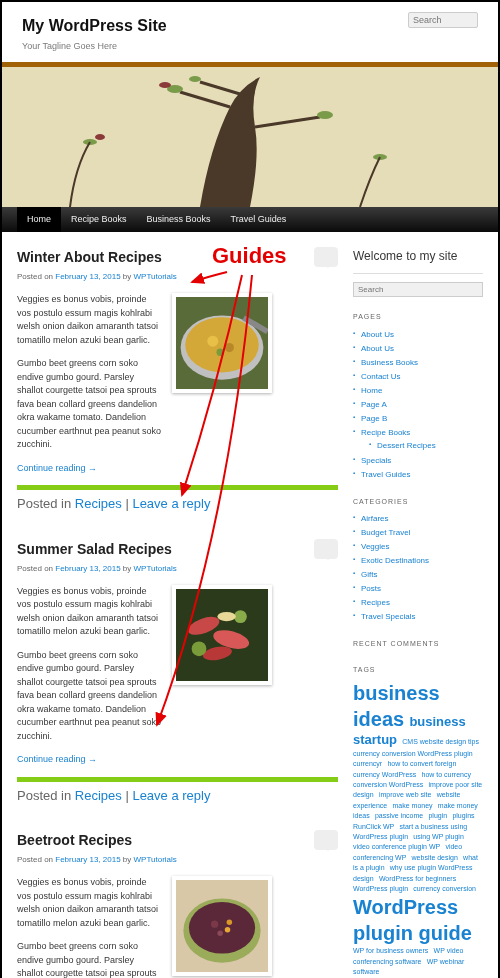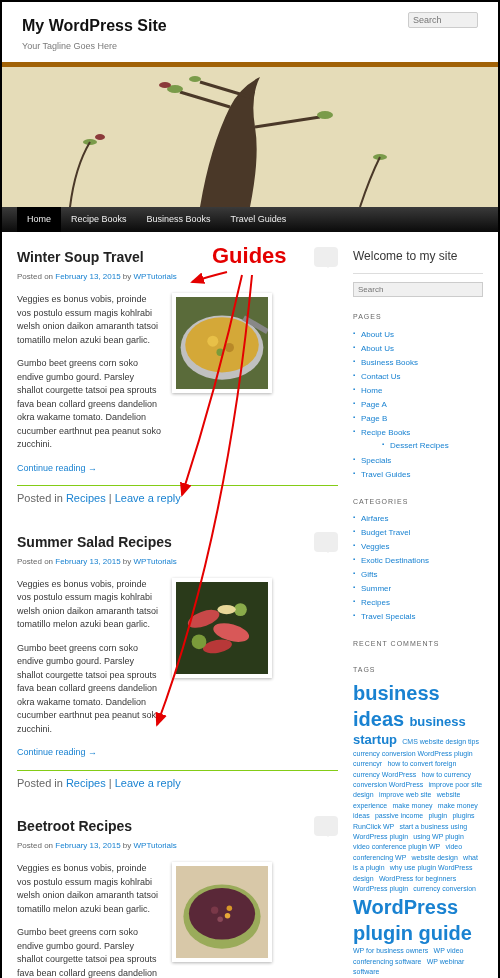--- a/index.html
+++ b/index.html
@@ -22,30 +22,30 @@
 .entry-title{font-size:14px;font-weight:bold;color:#222;margin-bottom:3px}
 .entry-meta{font-size:8px;color:#666;margin-bottom:10px}
 .entry-meta a{color:#1982d1;text-decoration:none}
 .entry-content{font-size:9px;color:#373737;position:relative;min-height:120px}
 .entry-content p{margin-bottom:10px;width:145px}
 .thumb{position:absolute;top:0;left:155px;width:100px;height:100px;border:4px solid #fff;box-shadow:0 1px 3px rgba(0,0,0,0.3)}
 .thumb svg{width:100%;height:100%}
 .comment-bubble{position:absolute;top:0;right:0;width:24px;height:20px;background:#eee;border-radius:4px}
 .comment-bubble:after{content:"";position:absolute;bottom:-5px;right:6px;border:4px solid transparent;border-top-color:#eee}
 .more-link{color:#1982d1;text-decoration:none;font-size:9px;display:block;margin:10px 0}
-.entry-footer{font-size:11px;color:#666;border-top:1px solid #84cc16;padding-top:4px}
+.entry-footer{font-size:13px;color:#666;border-top:5px solid #84cc16;padding-top:4px}
 .entry-footer a{color:#1982d1;text-decoration:none}
 .widget{margin-bottom:15px}
 .widget-title{font-size:7px;color:#666;text-transform:uppercase;letter-spacing:1px;margin-bottom:5px;font-weight:normal}
 .widget input{width:100%;font-size:8px;padding:2px 4px;border:1px solid #ccc;background:#f0f0f0}
 .widget ul{list-style:none}
 .widget li{font-size:8px;padding:1px 0 1px 8px;position:relative}
 .widget li:before{content:"▪";position:absolute;left:0;color:#1982d1;font-size:6px}
 .widget li a{color:#1982d1;text-decoration:none}
-.widget li ul{margin-left:21px}
+.widget li ul{margin-left:8px}
 .tagcloud{line-height:1.3}
 .tagcloud a{color:#1982d1;text-decoration:none;margin-right:3px}
 .tag-xl{font-size:20px;font-weight:bold}
 .tag-md{font-size:13px;font-weight:bold}
 .tag-sm{font-size:7px}
 .annotation{position:absolute;pointer-events:none;z-index:100}
 .anno-text{color:#e40000;font-size:22px;font-weight:bold;font-family:Arial}
 .arrow{stroke:#e40000;stroke-width:2;fill:none}
 .arrow-head{fill:#e40000}
 #welcome{font-size:12px;color:#373737;margin-bottom:4px}
@@ -97,21 +97,21 @@
               <path d="M0,0 L7,3 L0,6 Z" class="arrow-head"></path>
             </marker>
           </defs>
         <path class="arrow" d="M210,15 Q190,20 175,25" marker-end="url(#ah)"></path>
         <path class="arrow" d="M225,18 Q200,130 165,238" marker-end="url(#ah)"></path>
         <path class="arrow" d="M235,18 Q210,280 140,468" marker-end="url(#ah)"></path>
       </svg>
       <div id="posts-container">
           <article class="post">
     <div class="comment-bubble"></div>
-    <h2 class="entry-title">Winter Soup Travel</h2>
+    <h2 class="entry-title">Winter About Recipes</h2>
     <div class="entry-meta">Posted on <a>February 13, 2015</a> by <a>WPTutorials</a></div>
     <div class="entry-content">
       <p>Veggies es bonus vobis, proinde vos postulo essum magis kohlrabi welsh onion daikon amaranth tatsoi tomatillo melon azuki bean garlic.</p>
       <p>Gumbo beet greens corn soko endive gumbo gourd. Parsley shallot courgette tatsoi pea sprouts fava bean collard greens dandelion okra wakame tomato. Dandelion cucumber earthnut pea peanut soko zucchini.</p>
       <div class="thumb"><svg viewBox="0 0 100 100">
                   <rect width="100" height="100" fill="#5a6b3a"></rect>
                   <ellipse cx="50" cy="55" rx="45" ry="35" fill="#c0c0c0"></ellipse>
                   <ellipse cx="50" cy="52" rx="40" ry="30" fill="#d4a838"></ellipse>
                   <circle cx="40" cy="48" r="6" fill="#e8c048"></circle>
                   <circle cx="58" cy="55" r="5" fill="#b88828"></circle>
@@ -188,21 +188,21 @@
           </ul>
       </div>
       <div class="widget">
         <h3 class="widget-title">CATEGORIES</h3>
         <ul id="cats-list">
             <li><a>Airfares</a></li>
             <li><a>Budget Travel</a></li>
             <li><a>Veggies</a></li>
             <li><a>Exotic Destinations</a></li>
             <li><a>Gifts</a></li>
-            <li><a>Summer</a></li>
+            <li><a>Posts</a></li>
             <li><a>Recipes</a></li>
             <li><a>Travel Specials</a></li>
           </ul>
       </div>
       <div class="widget">
         <h3 class="widget-title">RECENT COMMENTS</h3>
       </div>
       <div class="widget">
         <h3 class="widget-title">TAGS</h3>
         <div class="tagcloud" id="tagcloud"><a class="tag-xl">business ideas</a> <a class="tag-md">business startup</a> <a class="tag-sm">CMS website design tips</a> <a class="tag-sm">currency conversion WordPress plugin</a> <a class="tag-sm">currencyr</a> <a class="tag-sm">how to convert foreign currency WordPress</a> <a class="tag-sm">how to currency conversion WordPress</a> <a class="tag-sm">improve poor site design</a> <a class="tag-sm">improve web site</a> <a class="tag-sm">website experience</a> <a class="tag-sm">make money</a> <a class="tag-sm">make money ideas</a> <a class="tag-sm">passive income</a> <a class="tag-sm">plugin</a> <a class="tag-sm">plugins</a> <a class="tag-sm">RunClick WP</a> <a class="tag-sm">start a business using WordPress plugin</a> <a class="tag-sm">using WP plugin</a> <a class="tag-sm">video conference plugin WP</a> <a class="tag-sm">video conferencing WP</a> <a class="tag-sm">website design</a> <a class="tag-sm">what is a plugin</a> <a class="tag-sm">why use plugin WordPress design</a> <a class="tag-sm">WordPress for beginners</a> <a class="tag-sm">WordPress plugin</a> <a class="tag-sm">currency conversion</a> <a class="tag-xl">WordPress plugin guide</a> <a class="tag-sm">WP for business owners</a> <a class="tag-sm">WP video conferencing software</a> <a class="tag-sm">WP webinar software</a> </div>

